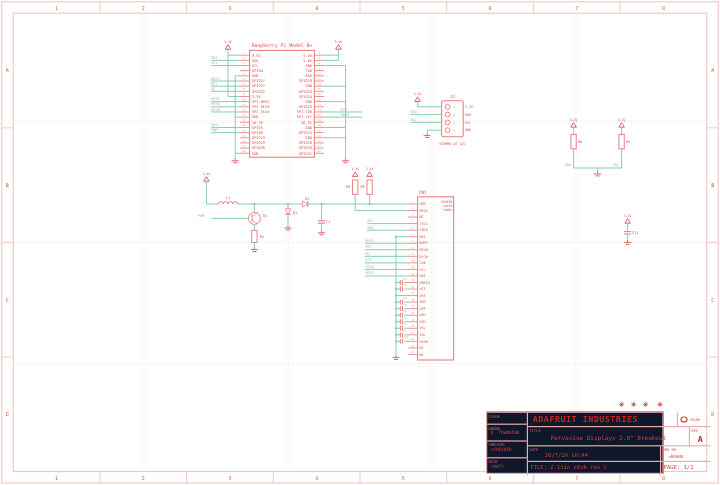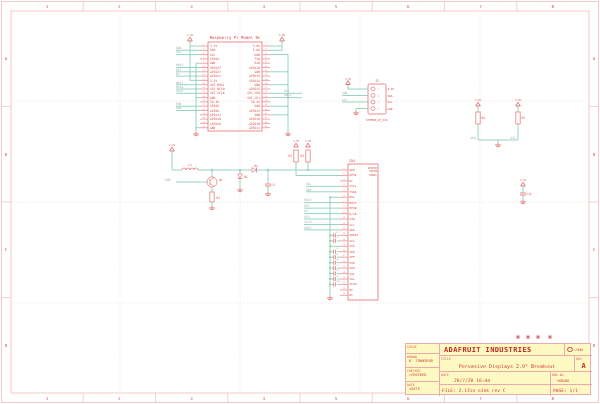--- a/index.html
+++ b/index.html
@@ -1,22 +1,22 @@
 <!DOCTYPE html>
 <html><head>
 <meta charset="utf-8">
 <style>
   :root{ --bd:#ecaaaa; }
   html,body{margin:0;padding:0;background:#ffffff;}
   .sheet{position:relative;width:600px;height:404px;background:#ffffff;overflow:hidden;
          font-family:"DejaVu Sans Mono",monospace;}
   .sheet svg{position:absolute;left:0;top:0;}
   .sheet svg text{font-family:"DejaVu Sans Mono",monospace;}
-  .tb{position:absolute;left:405px;top:343px;width:186px;height:52px;
-      border:1px solid var(--bd);box-sizing:border-box;background:#fef9c3;text-decoration:underline;}
+  .tb{position:absolute;left:405px;top:343px;width:148px;height:52px;
+      border:1px solid var(--bd);box-sizing:border-box;background:#0f172a;text-decoration:underline;}
   .cell{position:absolute;box-sizing:border-box;color:#cf4343;overflow:hidden;}
   .bR{border-right:1px solid var(--bd);} .bB{border-bottom:1px solid var(--bd);}
   .bL{border-left:1px solid var(--bd);}
   .lbl{display:block;font-size:3.2px;line-height:4.2px;padding:0.5px 0 0 1px;color:#d46060;}
   .val{display:block;font-size:3.6px;line-height:4.4px;padding-left:3px;color:#cf4343;}
   .company{display:flex;align-items:center;padding-left:4px;font-size:7px;font-weight:bold;
            color:#c22626;letter-spacing:0.4px;}
   .logo{display:flex;align-items:center;gap:1.5px;padding-left:2px;}
   .logo .circ{width:3.6px;height:3.6px;border:0.6px solid #cf4343;border-radius:50%;flex:0 0 auto;}
   .logo .ltxt{font-size:3px;color:#cf4343;}

